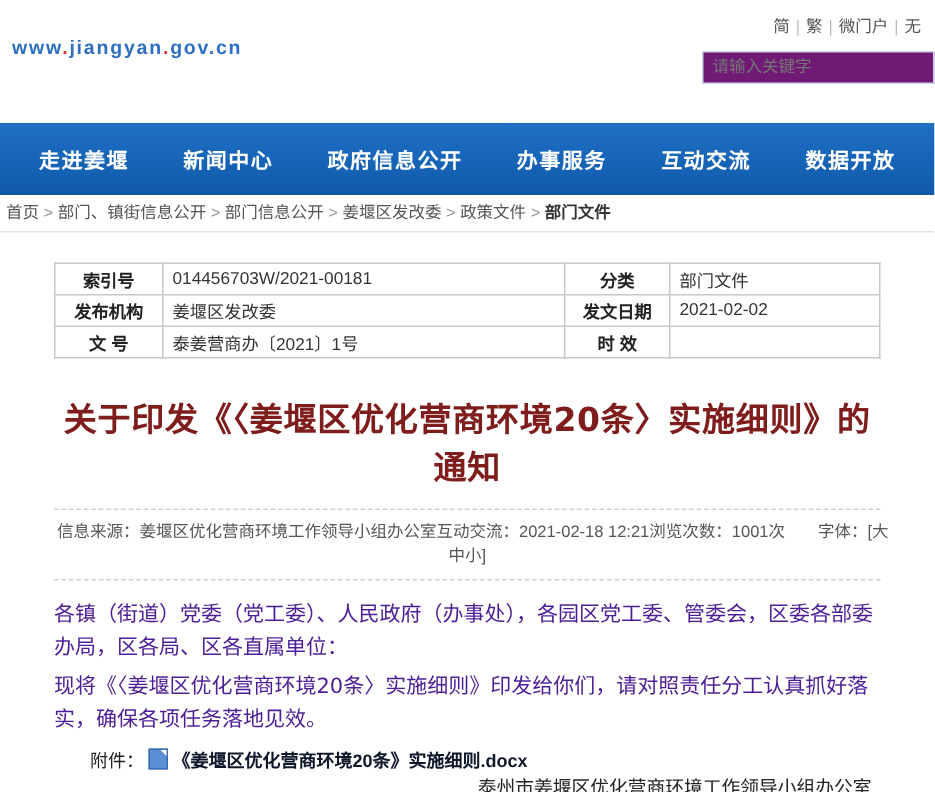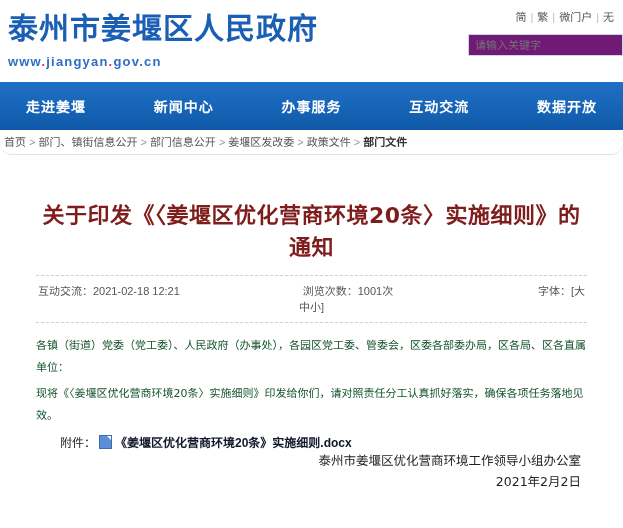--- a/index.html
+++ b/index.html
@@ -73,21 +73,20 @@
     white-space:nowrap;
     font-family:"DejaVu Sans","Liberation Sans",sans-serif;
   }
   
   .crumb{
     height:24px;line-height:24px;
     font-size:11px;color:#555;
     padding:0 4px;
     border-bottom:1px solid #e3e3e3;
     white-space:nowrap;
-    border-radius:12px;
   }
   .crumb a{color:#555;text-decoration:none;}
   .crumb .sep{color:#999;margin:0 3px;}
   .crumb .cur{color:#333;font-weight:bold;}
   
   .content{
     padding:20px 36px 0 36px;
   }
   table.meta{
     width:100%;
@@ -124,21 +123,21 @@
     font-size:11px;color:#555;
     line-height:18px;
   }
   .info-row{display:flex;justify-content:space-between;align-items:flex-start;}
   .info-left{white-space:nowrap;}
   .info-mid{white-space:nowrap;}
   .info-right{white-space:nowrap;}
   .info-right .fs{color:#555;margin-left:22px;}
   .fs-opts{text-align:center;margin-top:-2px;}
   .body-text{
-    font-size:11px;color:#14532d;line-height:22px;
+    font-size:14px;color:#4c1d95;line-height:22px;
     margin-top:12px;
     font-family:"DejaVu Sans","Liberation Sans",sans-serif;
   }
   .body-text p{margin:0 0 4px 0;text-indent:0;}
   .p-indent{text-indent:24px;}
   .attach{
     margin-top:6px;
     font-size:12px;color:#222;
     text-indent:24px;
   }
@@ -160,54 +159,79 @@
     line-height:21px;
     padding-right:6px;
     font-family:"DejaVu Sans","Liberation Sans",sans-serif;
   }
 </style>
 </head>
 <body>
 
 <div class="header">
   <div class="brand">
-    <div class="brand-title">泰州市姜堰区人民政府</div>
     <div class="brand-url">
       <span>www</span><span class="dot">.</span><span>jiangyan</span><span class="dot">.</span><span>gov.cn</span>
     </div>
   </div>
 
   <div class="top-links">
     <span>简</span><span class="sep">|</span><span>繁</span><span class="sep">|</span><span>微门户</span><span class="sep">|</span><span>无</span>
   </div>
 
   <div class="search-wrap">
     <input type="text" placeholder="请输入关键字" style="">
   </div>
 </div>
 
 <div class="nav">
   <div class="nav-item">走进姜堰</div>
   <div class="nav-item">新闻中心</div>
+  <div class="nav-item">政府信息公开</div>
   <div class="nav-item">办事服务</div>
   <div class="nav-item">互动交流</div>
   <div class="nav-item">数据开放</div>
 </div>
 
 <div class="crumb">
   <a href="#">首页</a><span class="sep">&gt;</span><a href="#">部门、镇街信息公开</a><span class="sep">&gt;</span><a href="#">部门信息公开</a><span class="sep">&gt;</span><a href="#">姜堰区发改委</a><span class="sep">&gt;</span><a href="#">政策文件</a><span class="sep">&gt;</span><span class="cur">部门文件</span>
 </div>
 
 <div class="content">
 
+  <table class="meta">
+    <tbody>
+      <tr>
+        <td class="lab">索引号</td>
+        <td class="val">014456703W/2021-00181</td>
+        <td class="lab2">分类</td>
+        <td class="val2">部门文件</td>
+      </tr>
+      <tr>
+        <td class="lab">发布机构</td>
+        <td class="val">姜堰区发改委</td>
+        <td class="lab2">发文日期</td>
+        <td class="val2">2021-02-02</td>
+      </tr>
+      <tr>
+        <td class="lab">文 号</td>
+        <td class="val">泰姜营商办〔2021〕1号</td>
+        <td class="lab2">时 效</td>
+        <td class="val2"></td>
+      </tr>
+    </tbody>
+  </table>
 
   <div class="doc-title">关于印发《〈姜堰区优化营商环境20条〉实施细则》的通知</div>
 
   <div class="info-bar">
     <div class="info-row">
+      <div class="info-left">
+        <span>信息来源：</span><span>姜堰区优化营商环境工作领导小组办公室</span>
+      </div>
       <div class="info-mid">
         <span>互动交流：</span><span>2021-02-18 12:21</span>
       </div>
       <div class="info-mid">
         <span>浏览次数：</span><span>1001次</span>
       </div>
       <div class="info-right">
         <span class="fs">字体：[</span><span>大</span>
       </div>
     </div>

